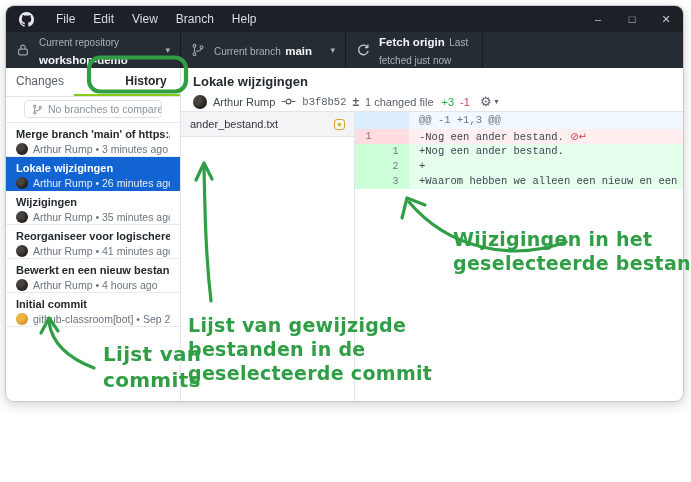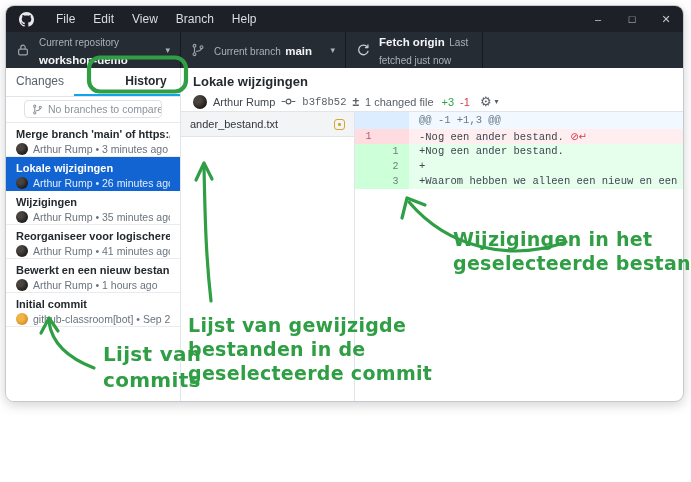--- a/index.html
+++ b/index.html
@@ -39,21 +39,21 @@
   .tlabel { font-size:10px; color:#aab1ba; line-height:12px; }
   .tvalue { font-size:11.5px; font-weight:bold; color:#f3f5f7; line-height:13px;
             white-space:nowrap; overflow:hidden; }
   .tcaret { color:#aab1ba; font-size:9px; margin-left:4px; }
   
   .content { flex:1; display:flex; min-height:0; }
   .sidebar { flex:0 0 175px; width:175px; border-right:1px solid #e1e4e8;
              display:flex; flex-direction:column; background:#fff; }
   .tabs { flex:0 0 27px; display:flex; border-bottom:1px solid #e1e4e8; }
   .tab { flex:1; text-align:center; line-height:26px; font-size:12px; color:#586069; }
-  .tab.active { color:#24292e; font-weight:bold; border-bottom:2px solid #0ea5e9;padding-left:38px; }
+  .tab.active { color:#24292e; font-weight:bold; border-bottom:2px solid #84cc16;padding-left:38px; }
   .filter-row { padding:3px 18px 4px; border-bottom:1px solid #e8eaee; }
   .filter-input {
     height:18px; border:1px solid #dde1e6; border-radius:4px; background:#fff;
     display:flex; align-items:center; gap:5px; padding:0 7px;
     color:#8a929b; font-size:10.5px; white-space:nowrap; overflow:hidden;
   }
   .filter-input .ticon { color:#8a929b; }
   .commit-list { flex:1; overflow:hidden; }
   .commit-row { height:34px; padding:4px 10px 0; border-bottom:1px solid #e9ebee; }
   .commit-title { font-size:11px; font-weight:bold; color:#24292e;
@@ -225,21 +225,21 @@
           <div class="commit-title">Reorganiseer voor logischere indeling</div>
           <div class="commit-meta">
               <span class="avatar-dot"></span>
               <span>Arthur Rump • 41 minutes ago</span>
             </div>
         </div>
         <div class="commit-row">
           <div class="commit-title">Bewerkt en een nieuw bestand</div>
           <div class="commit-meta">
               <span class="avatar-dot"></span>
-              <span>Arthur Rump • 1 hours ago</span>
+              <span>Arthur Rump • 4 hours ago</span>
             </div>
         </div>
         <div class="commit-row">
           <div class="commit-title">Initial commit</div>
           <div class="commit-meta">
               <span class="avatar-dot bot"></span>
               <span>github-classroom[bot] • Sep 20, 2023</span>
             </div>
         </div>
       </div>

